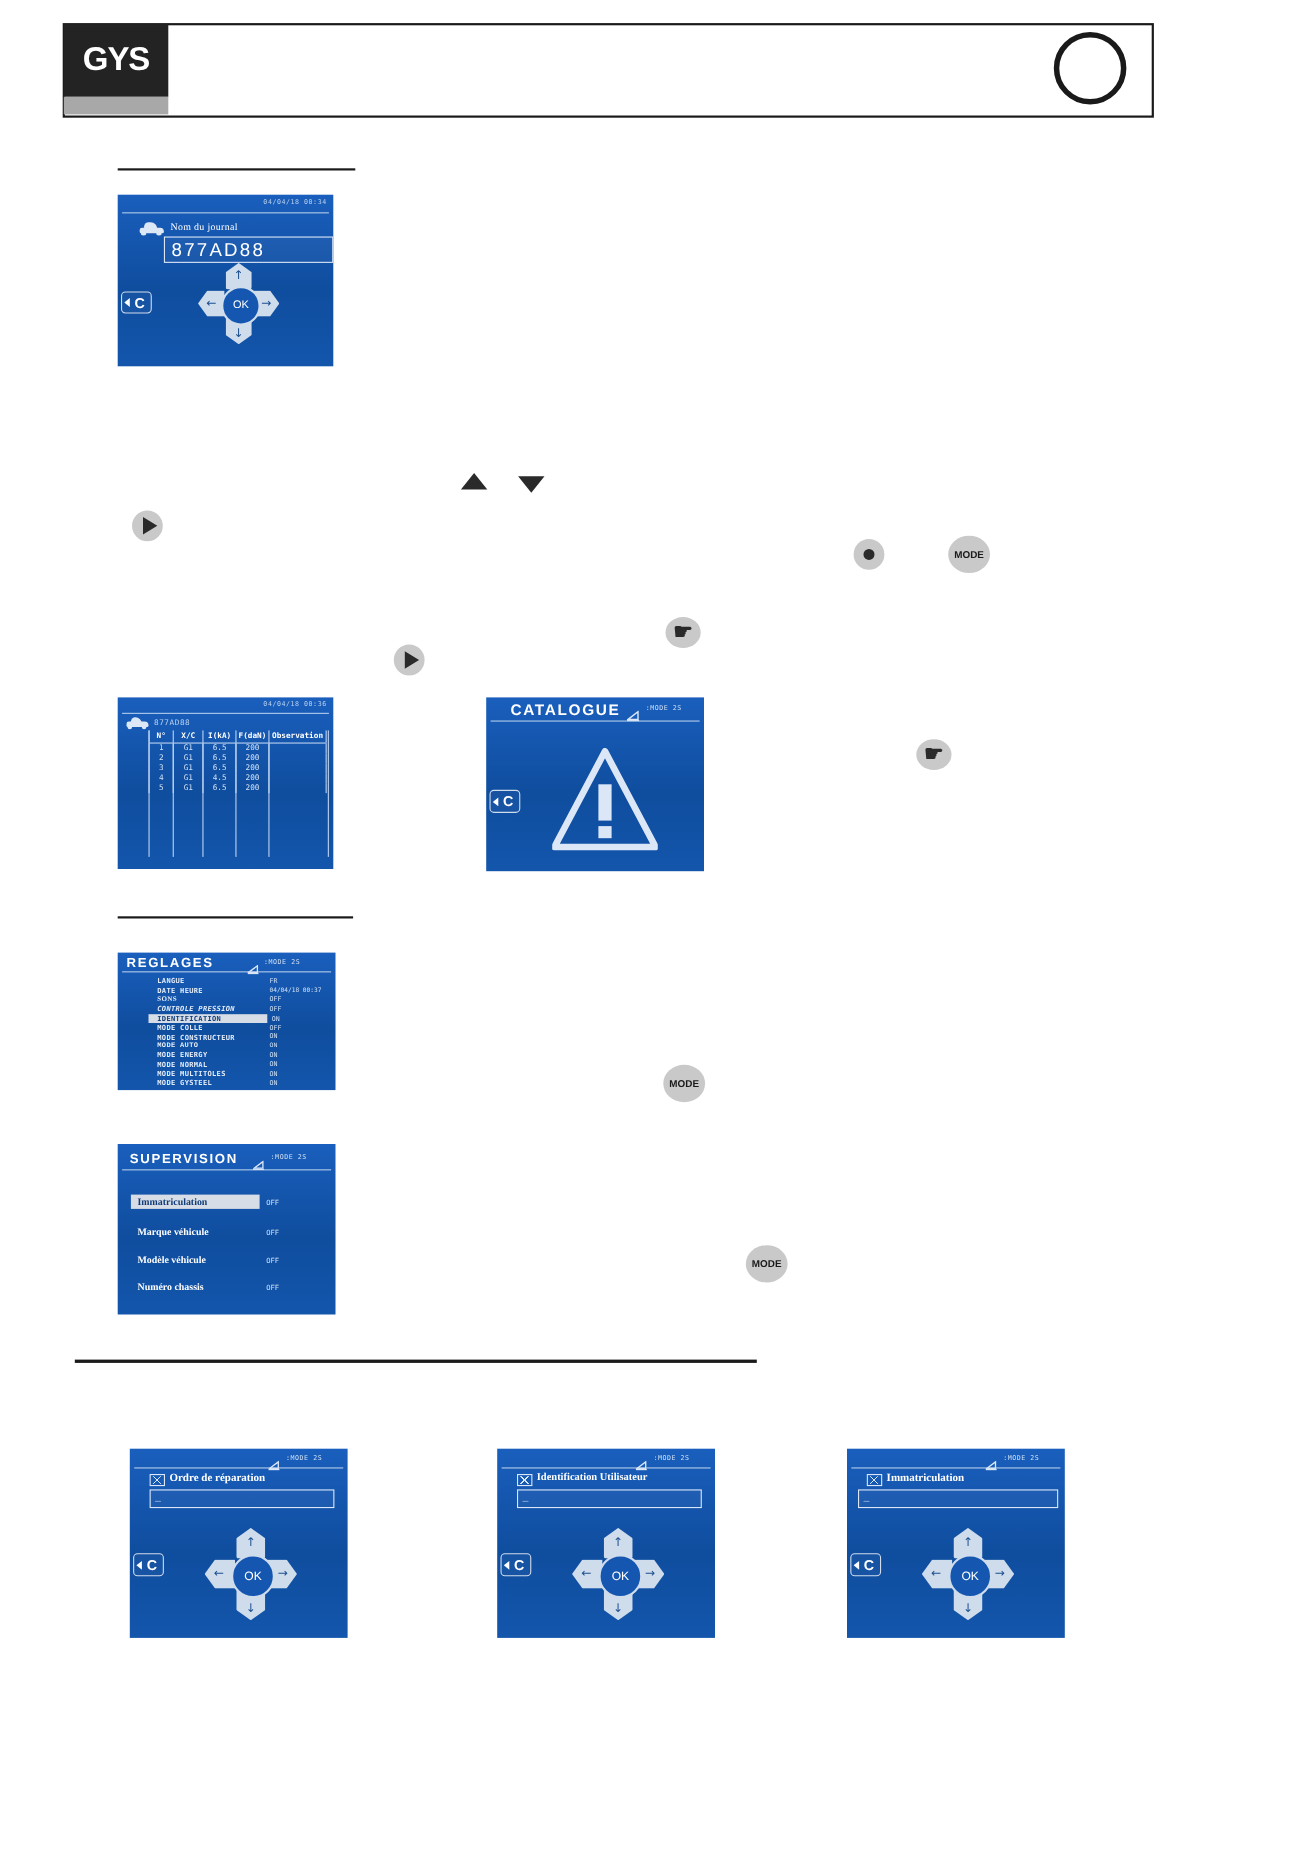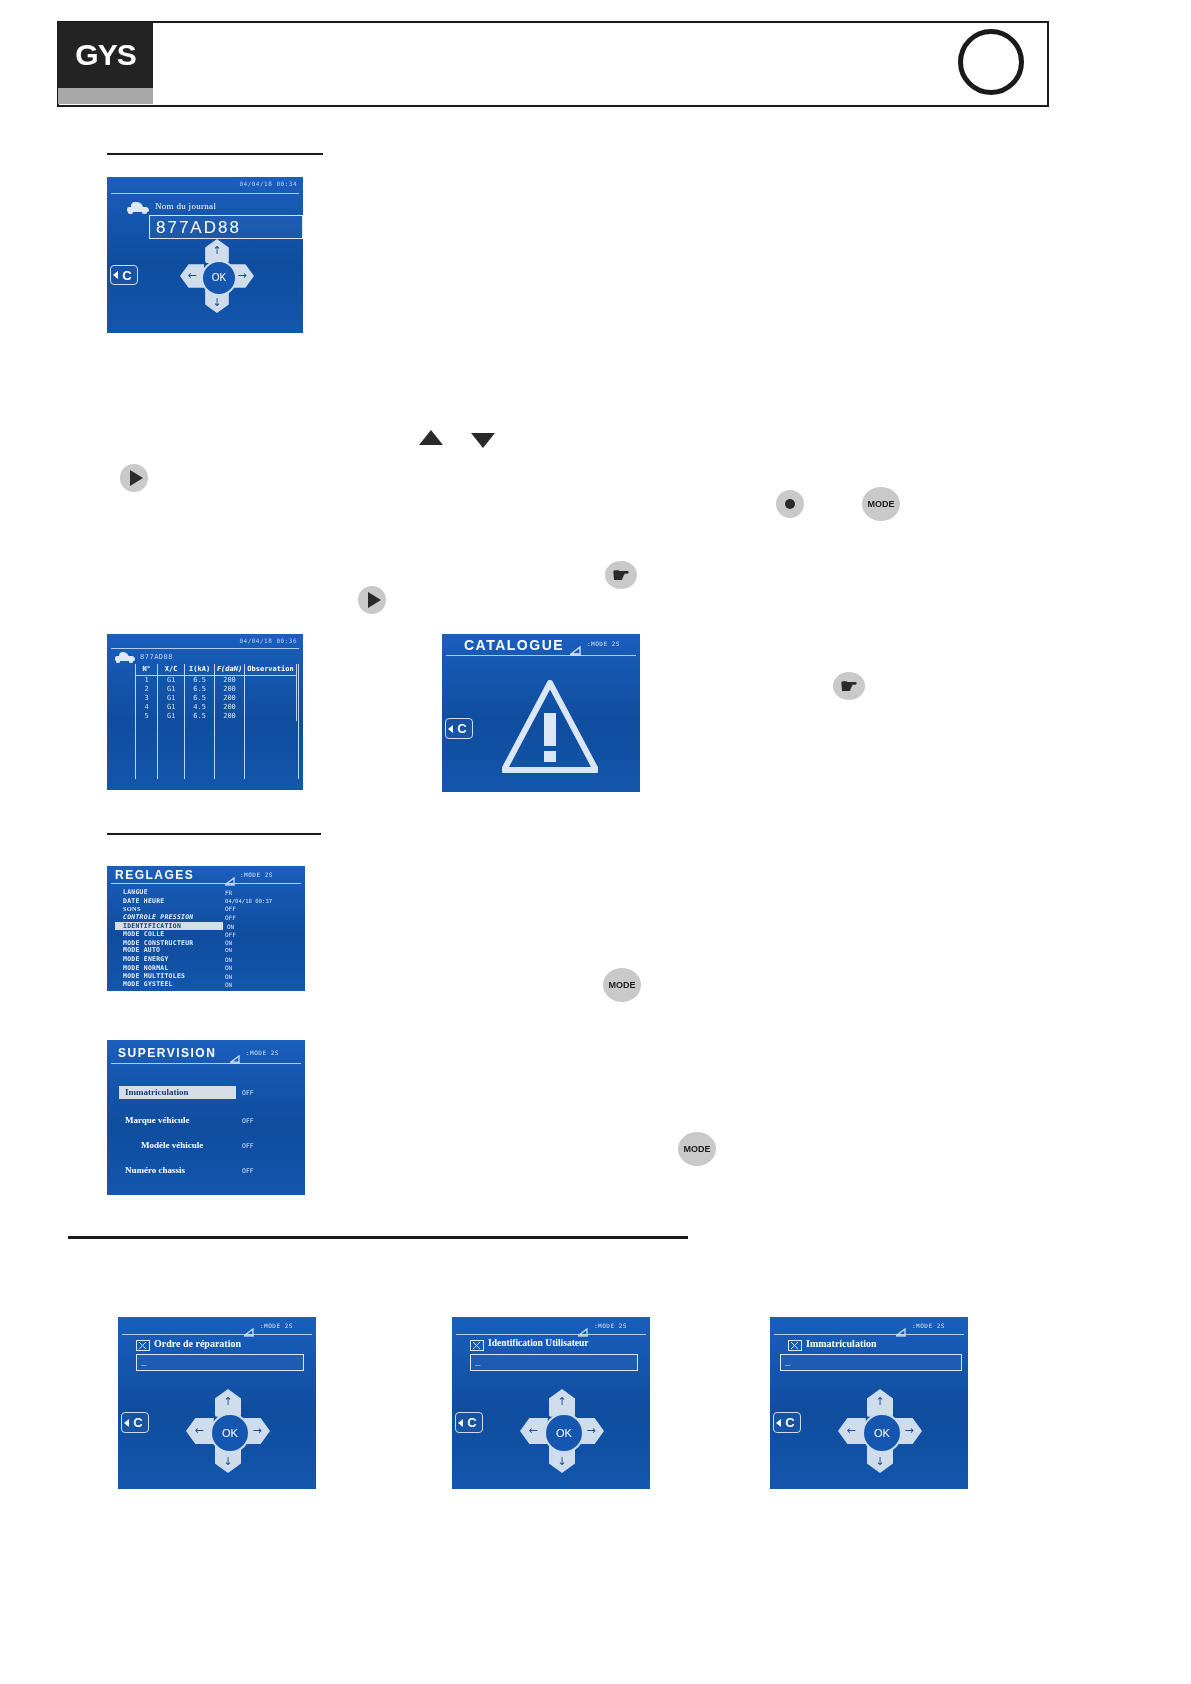--- a/index.html
+++ b/index.html
@@ -56,21 +56,21 @@
   .tbl .hdr div:first-child{border-left:1px solid #bcd3ef;}
   .tbl .row{display:flex;}
   .tbl .row div{color:#cfe0f5;text-align:center;border-right:1px solid #bcd3ef;}
   .tbl .row div:first-child{border-left:1px solid #bcd3ef;}
 
   
   .warn{position:absolute;}
   .warn svg{display:block;}
 
   
-  .menu{position:absolute;font-family:"DejaVu Sans Mono",monospace;}
+  .menu{position:absolute;font-family:"DejaVu Sans Mono",monospace;margin-left:20px;}
   .menu .mrow{position:relative;display:flex;align-items:center;}
   .menu .mlabel{color:#e3ecf9;font-weight:bold;letter-spacing:.3px;}
   .menu .mval{position:absolute;color:#cfe0f5;}
   .menu .mrow.sel{background:#d7dde6;}
   .menu .mrow.sel .mlabel{color:#123c78;}
 
   
   .sup .srow{position:relative;}
   .sup .slabel{position:absolute;font-family:"Liberation Serif",serif;font-weight:bold;color:#ffffff;}
   .sup .sval{position:absolute;font-family:"DejaVu Sans Mono",monospace;color:#cfe0f5;}
@@ -178,21 +178,21 @@
       <div class="w1"></div>
       <div class="w2"></div>
   </div>
   <div class="lcd-stamp" style="left:33px;top:19px;font-size:7px;">877AD88</div>
 
   <div class="tbl" style="left:28px;top:30px;width:162px;">
     <div class="hdr" style="height:11px;line-height:11px;">
       <div style="width:22px;font-size:7px;">N°</div>
       <div style="width:27px;font-size:7px;">X/C</div>
       <div style="width:30px;font-size:7px;">I(kA)</div>
-      <div style="width:30px;font-size:7px;font-style:italic;">F(daN)</div>
+      <div style="width:30px;font-size:7px;">F(daN)</div>
       <div style="width:53px;font-size:7px;">Observation</div>
     </div>
     <div class="row" style="height:9px;line-height:9px;">
       <div style="width:22px;font-size:7px;">1</div>
       <div style="width:27px;font-size:7px;">G1</div>
       <div style="width:30px;font-size:7px;">6.5</div>
       <div style="width:30px;font-size:7px;">200</div>
       <div style="width:53px;font-size:7px;"></div>
     </div>
     <div class="row" style="height:9px;line-height:9px;">
@@ -335,21 +335,21 @@
   <div class="srow sel" style="position:absolute;left:12px;top:46px;width:117px;height:13px;">
     <span class="slabel" style="left:6px;top:1px;font-size:9px;">Immatriculation</span>
   </div>
   <span class="sval" style="position:absolute;left:135px;top:49px;font-size:6.5px;">OFF</span>
 
   <div class="srow" style="position:absolute;left:12px;top:74px;width:117px;height:13px;">
     <span class="slabel" style="left:6px;top:1px;font-size:9px;">Marque véhicule</span>
   </div>
   <span class="sval" style="position:absolute;left:135px;top:77px;font-size:6.5px;">OFF</span>
 
-  <div class="srow" style="position:absolute;left:12px;top:99px;width:117px;height:13px;margin-left:16px;">
+  <div class="srow" style="position:absolute;left:12px;top:99px;width:117px;height:13px;">
     <span class="slabel" style="left:6px;top:1px;font-size:9px;">Modèle véhicule</span>
   </div>
   <span class="sval" style="position:absolute;left:135px;top:102px;font-size:6.5px;">OFF</span>
 
   <div class="srow" style="position:absolute;left:12px;top:124px;width:117px;height:13px;">
     <span class="slabel" style="left:6px;top:1px;font-size:9px;text-align:right;">Numéro chassis</span>
   </div>
   <span class="sval" style="position:absolute;left:135px;top:127px;font-size:6.5px;">OFF</span>
 </div>
 

